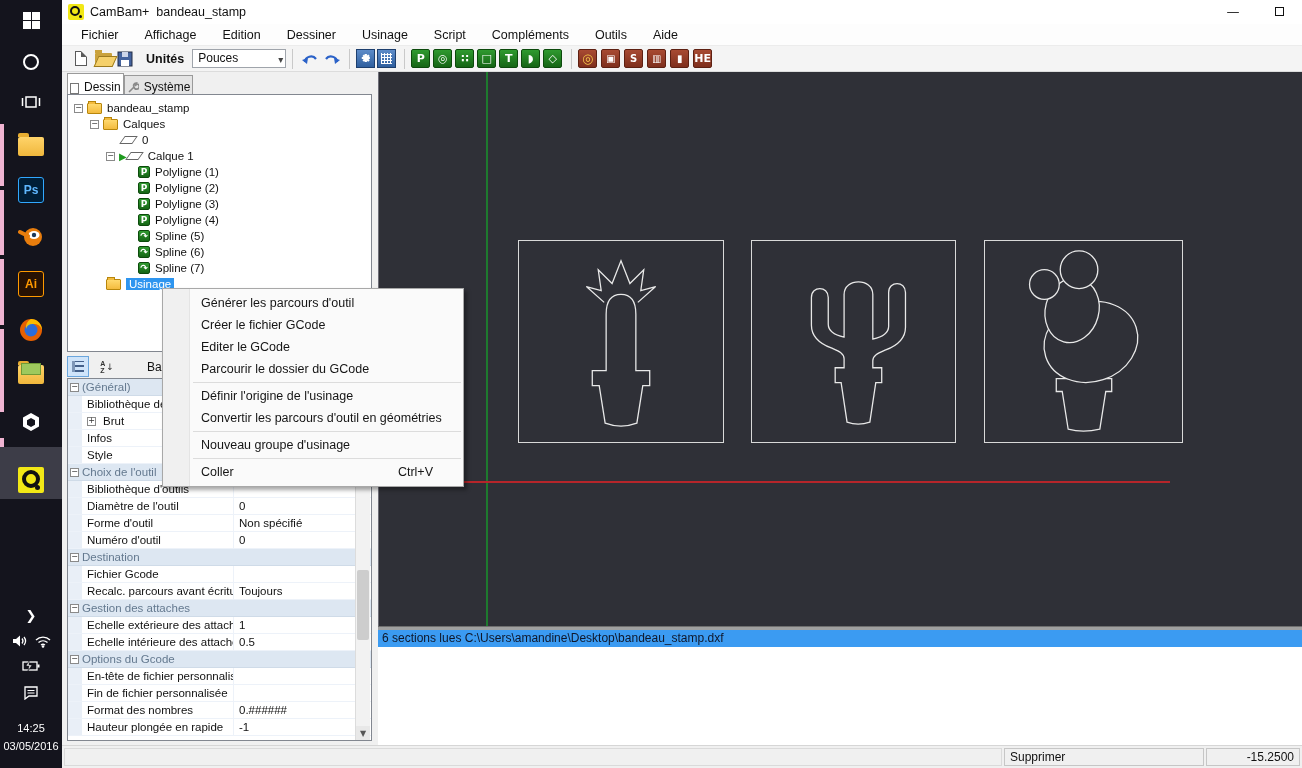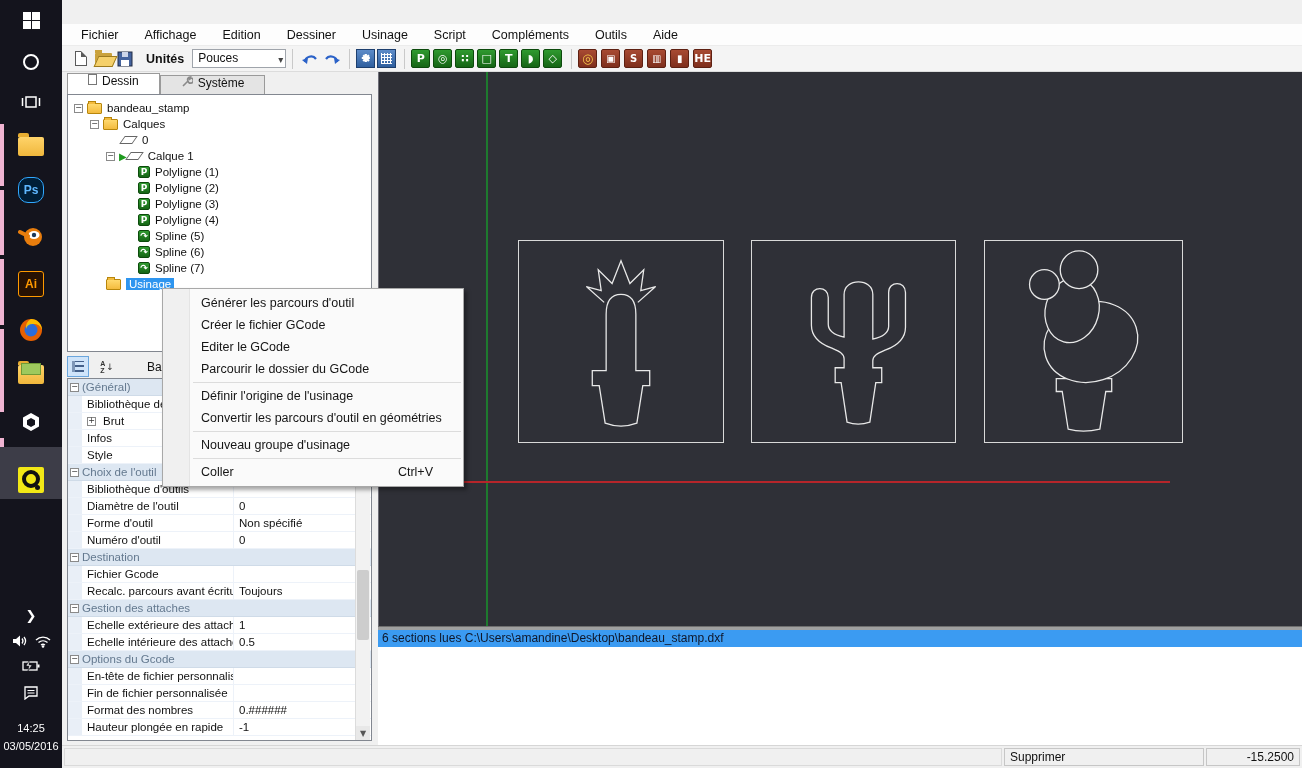--- a/index.html
+++ b/index.html
@@ -7,21 +7,21 @@
     font-family:"Liberation Sans","DejaVu Sans",sans-serif; }
 
   
   #taskbar { position:absolute; left:0; top:0; width:62px; height:768px; background:#14141d; z-index:5; }
   .pink-strip { position:absolute; left:0; width:4px; background:#f0b4d2; }
   .tb-item { position:absolute; left:0; width:62px; height:40px; display:flex; align-items:center; justify-content:center; }
   .tb-active-tile { position:absolute; left:0; top:447px; width:62px; height:52px; background:#3d3d48; }
   .win-logo { width:17px; height:17px; display:grid; grid-template-columns:8px 8px; grid-template-rows:8px 8px; gap:1px; }
   .win-logo span { background:#fff; }
   .cortana-ring { width:16px; height:16px; border:2px solid #fff; border-radius:50%; }
-  .ps-tile { width:26px; height:26px; background:#001e36; border:1px solid #31a8ff; color:#5fb8ff; font:bold 12px/24px "Liberation Sans",sans-serif; text-align:center; border-radius:10px; }
+  .ps-tile { width:26px; height:26px; background:#001e36; border:1px solid #31a8ff; color:#5fb8ff; font:bold 12px/24px "Liberation Sans",sans-serif; text-align:center; border-radius:3px; }
   .ai-tile { width:26px; height:26px; background:#271203; border:1px solid #ff9a00; color:#ff9a00; font:bold 12px/24px "Liberation Sans",sans-serif; text-align:center; border-radius:3px; }
   .folder-big { width:26px; height:19px; background:linear-gradient(#ffd46a,#f0b73c); border-radius:2px; position:relative; }
   .folder-big::before { content:""; position:absolute; top:-4px; left:0; width:11px; height:4px; background:#e8ae32; border-radius:2px 2px 0 0; }
   .folder-docs::after { content:""; position:absolute; left:3px; top:-2px; width:18px; height:10px; background:#9ec95d; border:1px solid #6f9b37; }
   .cambam-tile { width:26px; height:26px; background:#f2e816; position:relative; border-radius:2px; }
   .cambam-tile::before { content:""; position:absolute; left:4px; top:3px; width:10px; height:10px; border:4px solid #111; border-radius:50%; }
   .cambam-tile::after { content:""; position:absolute; right:4px; bottom:3px; width:5px; height:5px; background:#111; border-radius:50%; }
   .tb-chevron { color:#fff; font:bold 13px "DejaVu Sans",sans-serif; }
   .tb-clock { position:absolute; left:0; width:62px; text-align:center; color:#fff; font-size:11px; }
 
@@ -55,21 +55,21 @@
   .blue-tile { width:19px; height:19px; background:linear-gradient(#5d8cc9,#2f5f9e); border:1px solid #1d3f6e; color:#fff; display:flex; align-items:center; justify-content:center; font:bold 11px "DejaVu Sans",sans-serif; position:relative; margin-right:2px; }
   .grid-inner { width:11px; height:11px; background-image:repeating-linear-gradient(0deg,#fff 0 1px,transparent 1px 3px),repeating-linear-gradient(90deg,#fff 0 1px,transparent 1px 3px); }
   .snap-x { position:absolute; font:11px "DejaVu Sans",sans-serif; }
   .green-tile { width:19px; height:19px; background:linear-gradient(#2f9a2f,#156515); border:1px solid #0c4a0c; color:#fff; display:flex; align-items:center; justify-content:center; font:bold 11px "DejaVu Sans",sans-serif; margin-right:3px; border-radius:2px; }
   .maroon-tile { width:19px; height:19px; background:linear-gradient(#a84a32,#7e2f1d); border:1px solid #5e2012; color:#fff; display:flex; align-items:center; justify-content:center; font:bold 10px "DejaVu Sans",sans-serif; margin-right:4px; border-radius:2px; }
   .gold { color:#f5c64a; font-size:13px; }
 
   
   #leftpanel { position:absolute; left:0; top:72px; width:316px; height:673px; background:#f0f0f0; }
   #tabs { position:absolute; left:5px; top:1px; height:21px; display:flex; }
-  .tab { display:flex; align-items:flex-start; gap:5px; padding:0 20px; font-size:12px; color:#111; border:1px solid #9a9a9a; border-bottom:none; background:#e4e4e4; height:19px; margin-top:2px; }
+  .tab { display:flex; align-items:flex-end; gap:5px; padding:0 2px; font-size:12px; color:#111; border:1px solid #9a9a9a; border-bottom:none; background:#e4e4e4; height:19px; margin-top:2px; }
   .tab.active { background:#fff; height:21px; margin-top:0; }
   .mini-page { width:9px; height:11px; background:#fff; border:1px solid #777; }
 
   #treebox { position:absolute; left:5px; top:22px; width:305px; height:258px; background:#fff; border:1px solid #828790; overflow:hidden; padding-top:5px; }
   .trow { height:16px; display:flex; align-items:center; font-size:11.5px; color:#111; }
   .expander { width:9px; height:9px; border:1px solid #8a8a8a; background:#fff; display:inline-flex; align-items:center; justify-content:center; font:8px/8px "DejaVu Sans",sans-serif; color:#333; margin-right:4px; flex:0 0 auto; }
   .exp-space { width:13px; flex:0 0 auto; }
   .folder-ic { width:15px; height:11px; background:linear-gradient(#ffd96e,#f3bb3e); border:1px solid #b8860b; border-radius:1px; position:relative; margin-right:5px; flex:0 0 auto; }
   .folder-ic::before { content:""; position:absolute; top:-3px; left:0; width:6px; height:2px; background:#f3bb3e; border:1px solid #b8860b; border-bottom:none; }
   .layer-ic { width:13px; height:8px; border:1px solid #666; background:#fff; transform:skewX(-35deg); margin:0 7px 0 3px; flex:0 0 auto; }
@@ -213,20 +213,28 @@
         <path d="M2 2h12v9H6l-4 3z" fill="none" stroke="#fff" stroke-width="1.3"></path>
         <path d="M4.5 5.5h7M4.5 8h7" stroke="#fff" stroke-width="1.1"></path>
       </svg>
   </div>
   <div class="tb-clock" style="top:722px">14:25</div>
   <div class="tb-clock" style="top:740px">03/05/2016</div>
 </div>
 
 <div id="appwin">
 
+  <div id="titlebar">
+    <span class="app-glyph"></span>
+    <span id="title-text">CamBam+  bandeau_stamp</span>
+    <span class="cap-btn" id="btn-min">—</span>
+    <span class="cap-btn" id="btn-restore">
+        <span class="restore-glyph"></span>
+      </span>
+  </div>
 
   <div id="menubar">
     <span class="menu-item">Fichier</span>
     <span class="menu-item">Affichage</span>
     <span class="menu-item">Edition</span>
     <span class="menu-item">Dessiner</span>
     <span class="menu-item">Usinage</span>
     <span class="menu-item">Script</span>
     <span class="menu-item">Compléments</span>
     <span class="menu-item">Outils</span>

